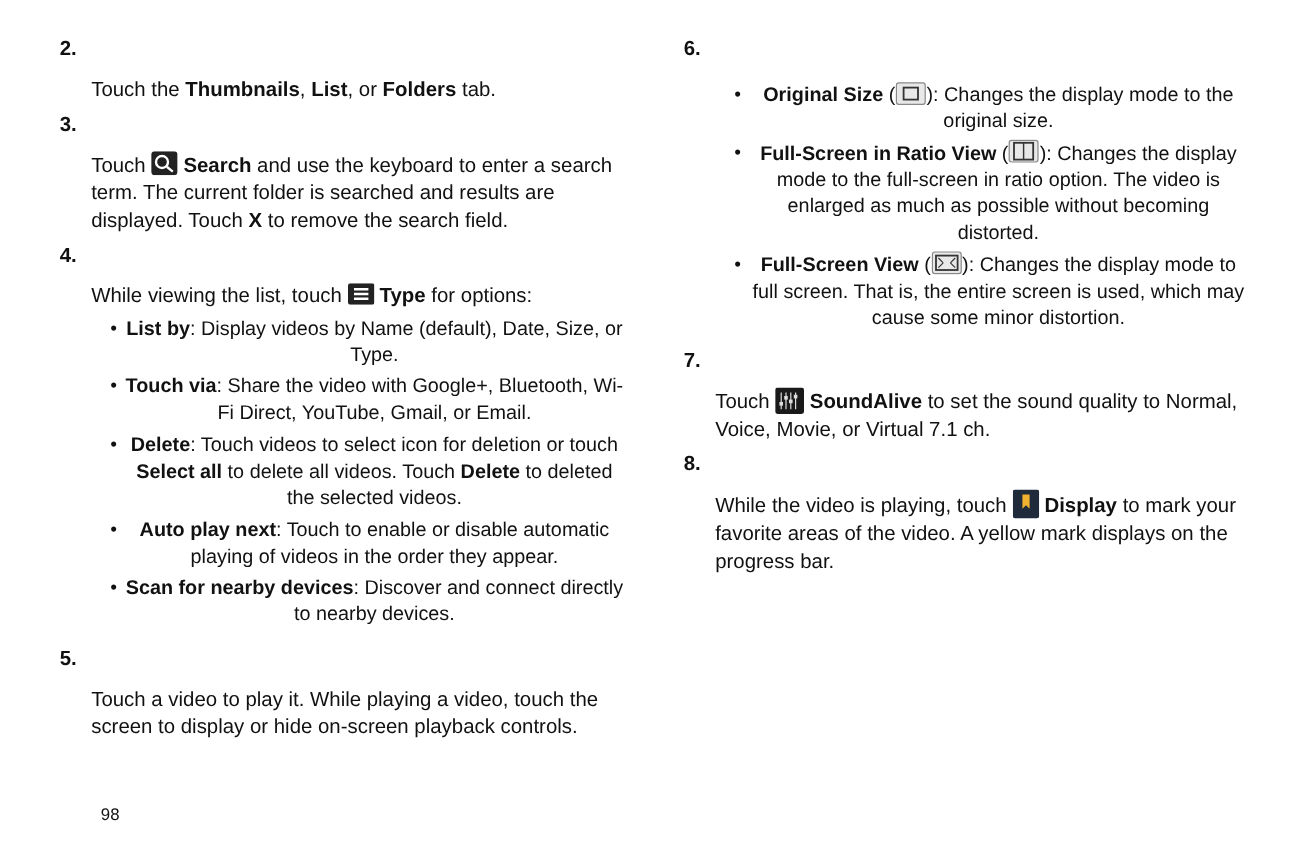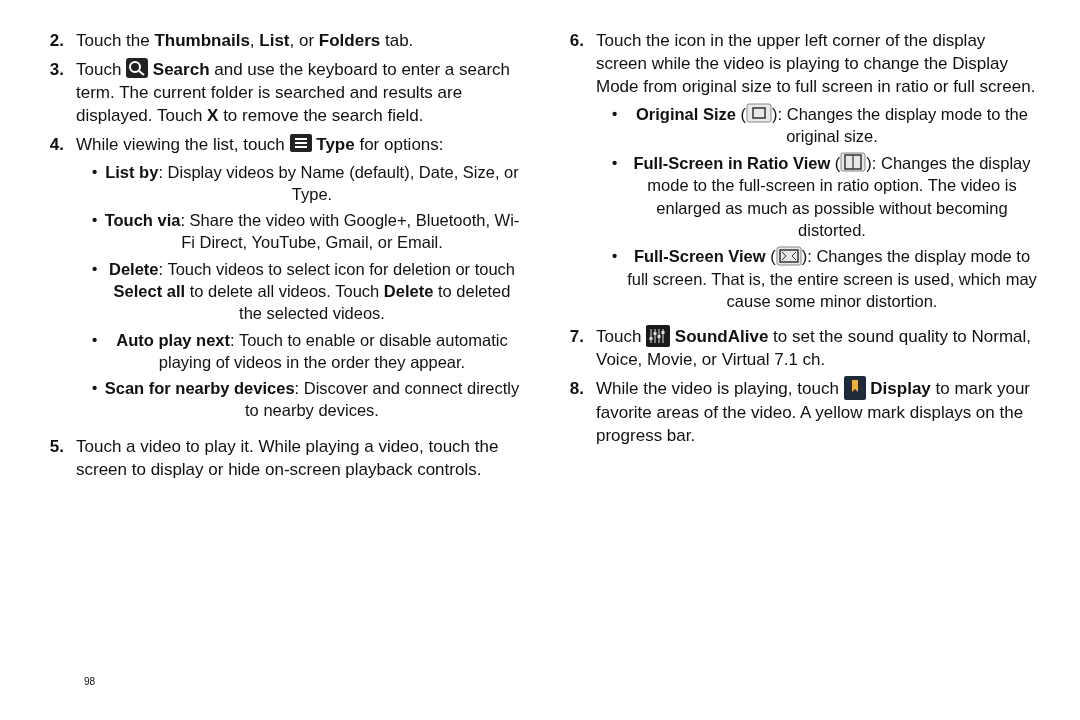--- a/index.html
+++ b/index.html
@@ -33,20 +33,21 @@
   .stepnum {
     font-weight: bold;
     width: 36px;
     flex: 0 0 36px;
     text-align: right;
     padding-right: 12px;
     box-sizing: border-box;
   }
   .stepbody {
     flex: 1;
+    margin-top: 34px;
   }
   .bullets {
     margin: 4px 0 8px 0;
     padding-left: 16px;
   }
   .bullet {
     display: flex;
     margin-bottom: 4px;
     font-family: "Helvetica Condensed", "Arial Narrow", Arial, sans-serif;
     font-stretch: condensed;
@@ -59,21 +60,21 @@
     line-height: 1.4;
   }
   .bullet-body {
     flex: 1;
     text-align: center;
   }
   .pagenum {
     position: absolute;
     bottom: 32px;
     left: 84px;
-    font-size: 10px;
+    font-size: 14px;
   }
   .icon {
     display: inline-flex;
     align-items: center;
     justify-content: center;
     vertical-align: middle;
     position: relative;
     top: -2px;
   }
   .icon svg { display: block; }
@@ -148,21 +149,20 @@
       </div>
     </div>
 
   </div>
 
   <div class="col">
 
     <div class="step">
       <div class="stepnum">6.</div>
       <div class="stepbody">
-        <span>Touch the icon in the upper left corner of the display screen while the video is playing to change the Display Mode from original size to full screen in ratio or full screen.</span>
         <div class="bullets">
           <div class="bullet">
               <span class="bullet-b">•</span>
               <span class="bullet-body"><span class="b">Original Size</span><span> (</span><span class="icon">
                   <svg width="26" height="20">
                     <rect x="1" y="1" width="24" height="18" rx="2" fill="#e8e8e8" stroke="#888"></rect>
                     <rect x="7" y="5" width="12" height="10" fill="none" stroke="#333" stroke-width="1.5"></rect>
                   </svg>
                 </span><span>): Changes the display mode to the original size.</span></span>
             </div>

